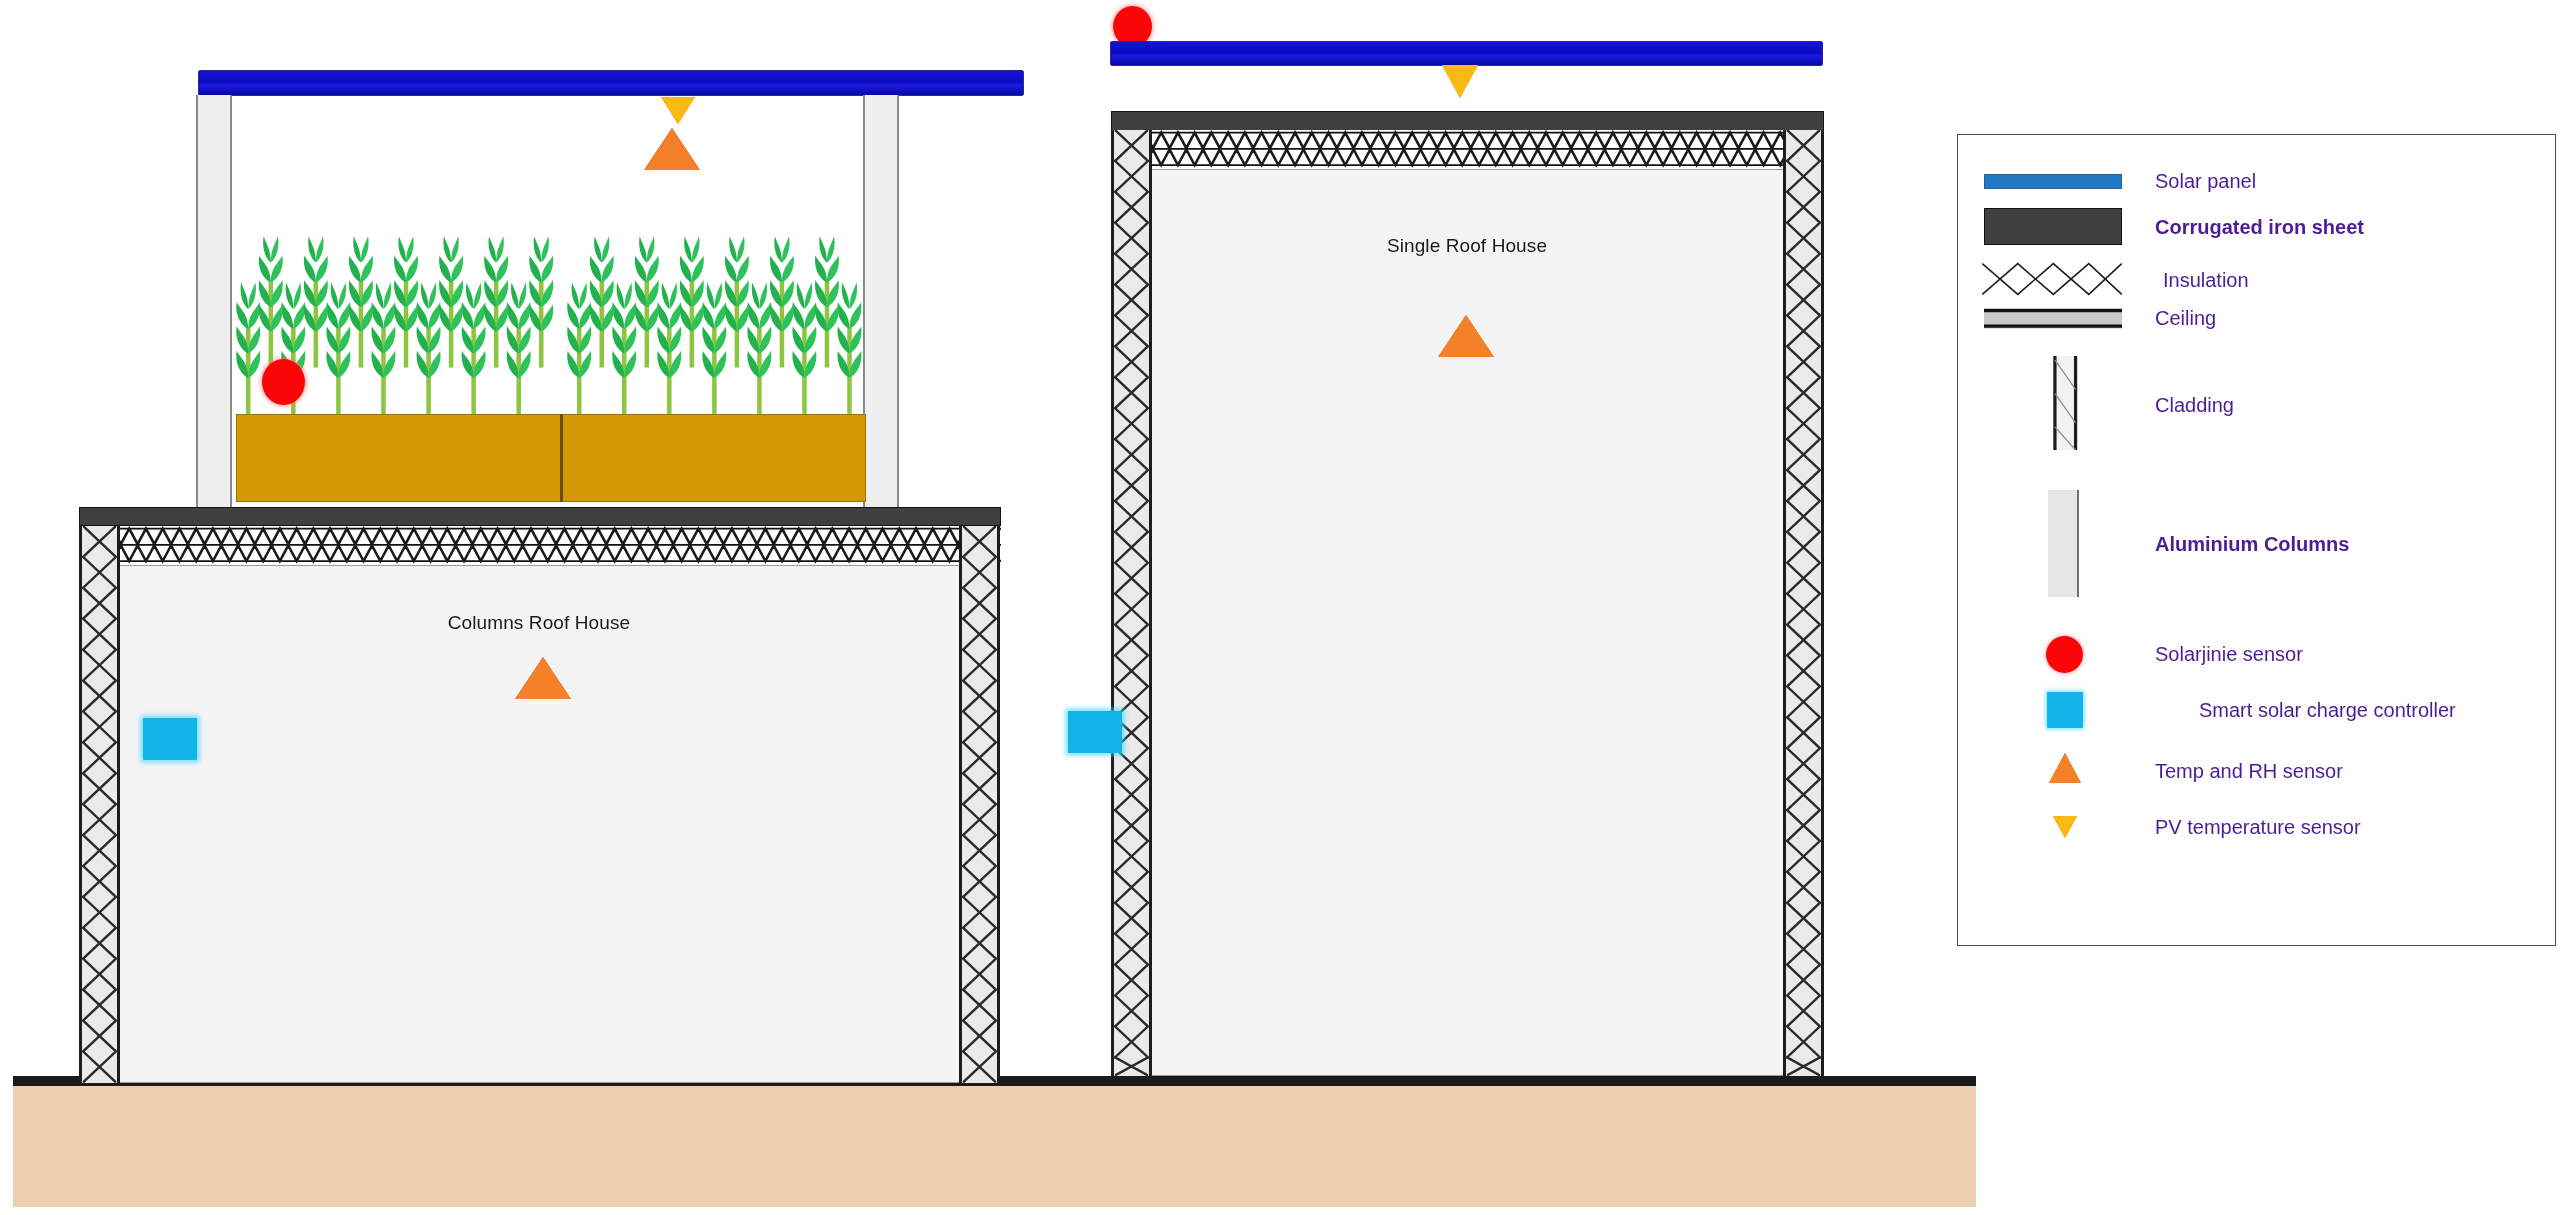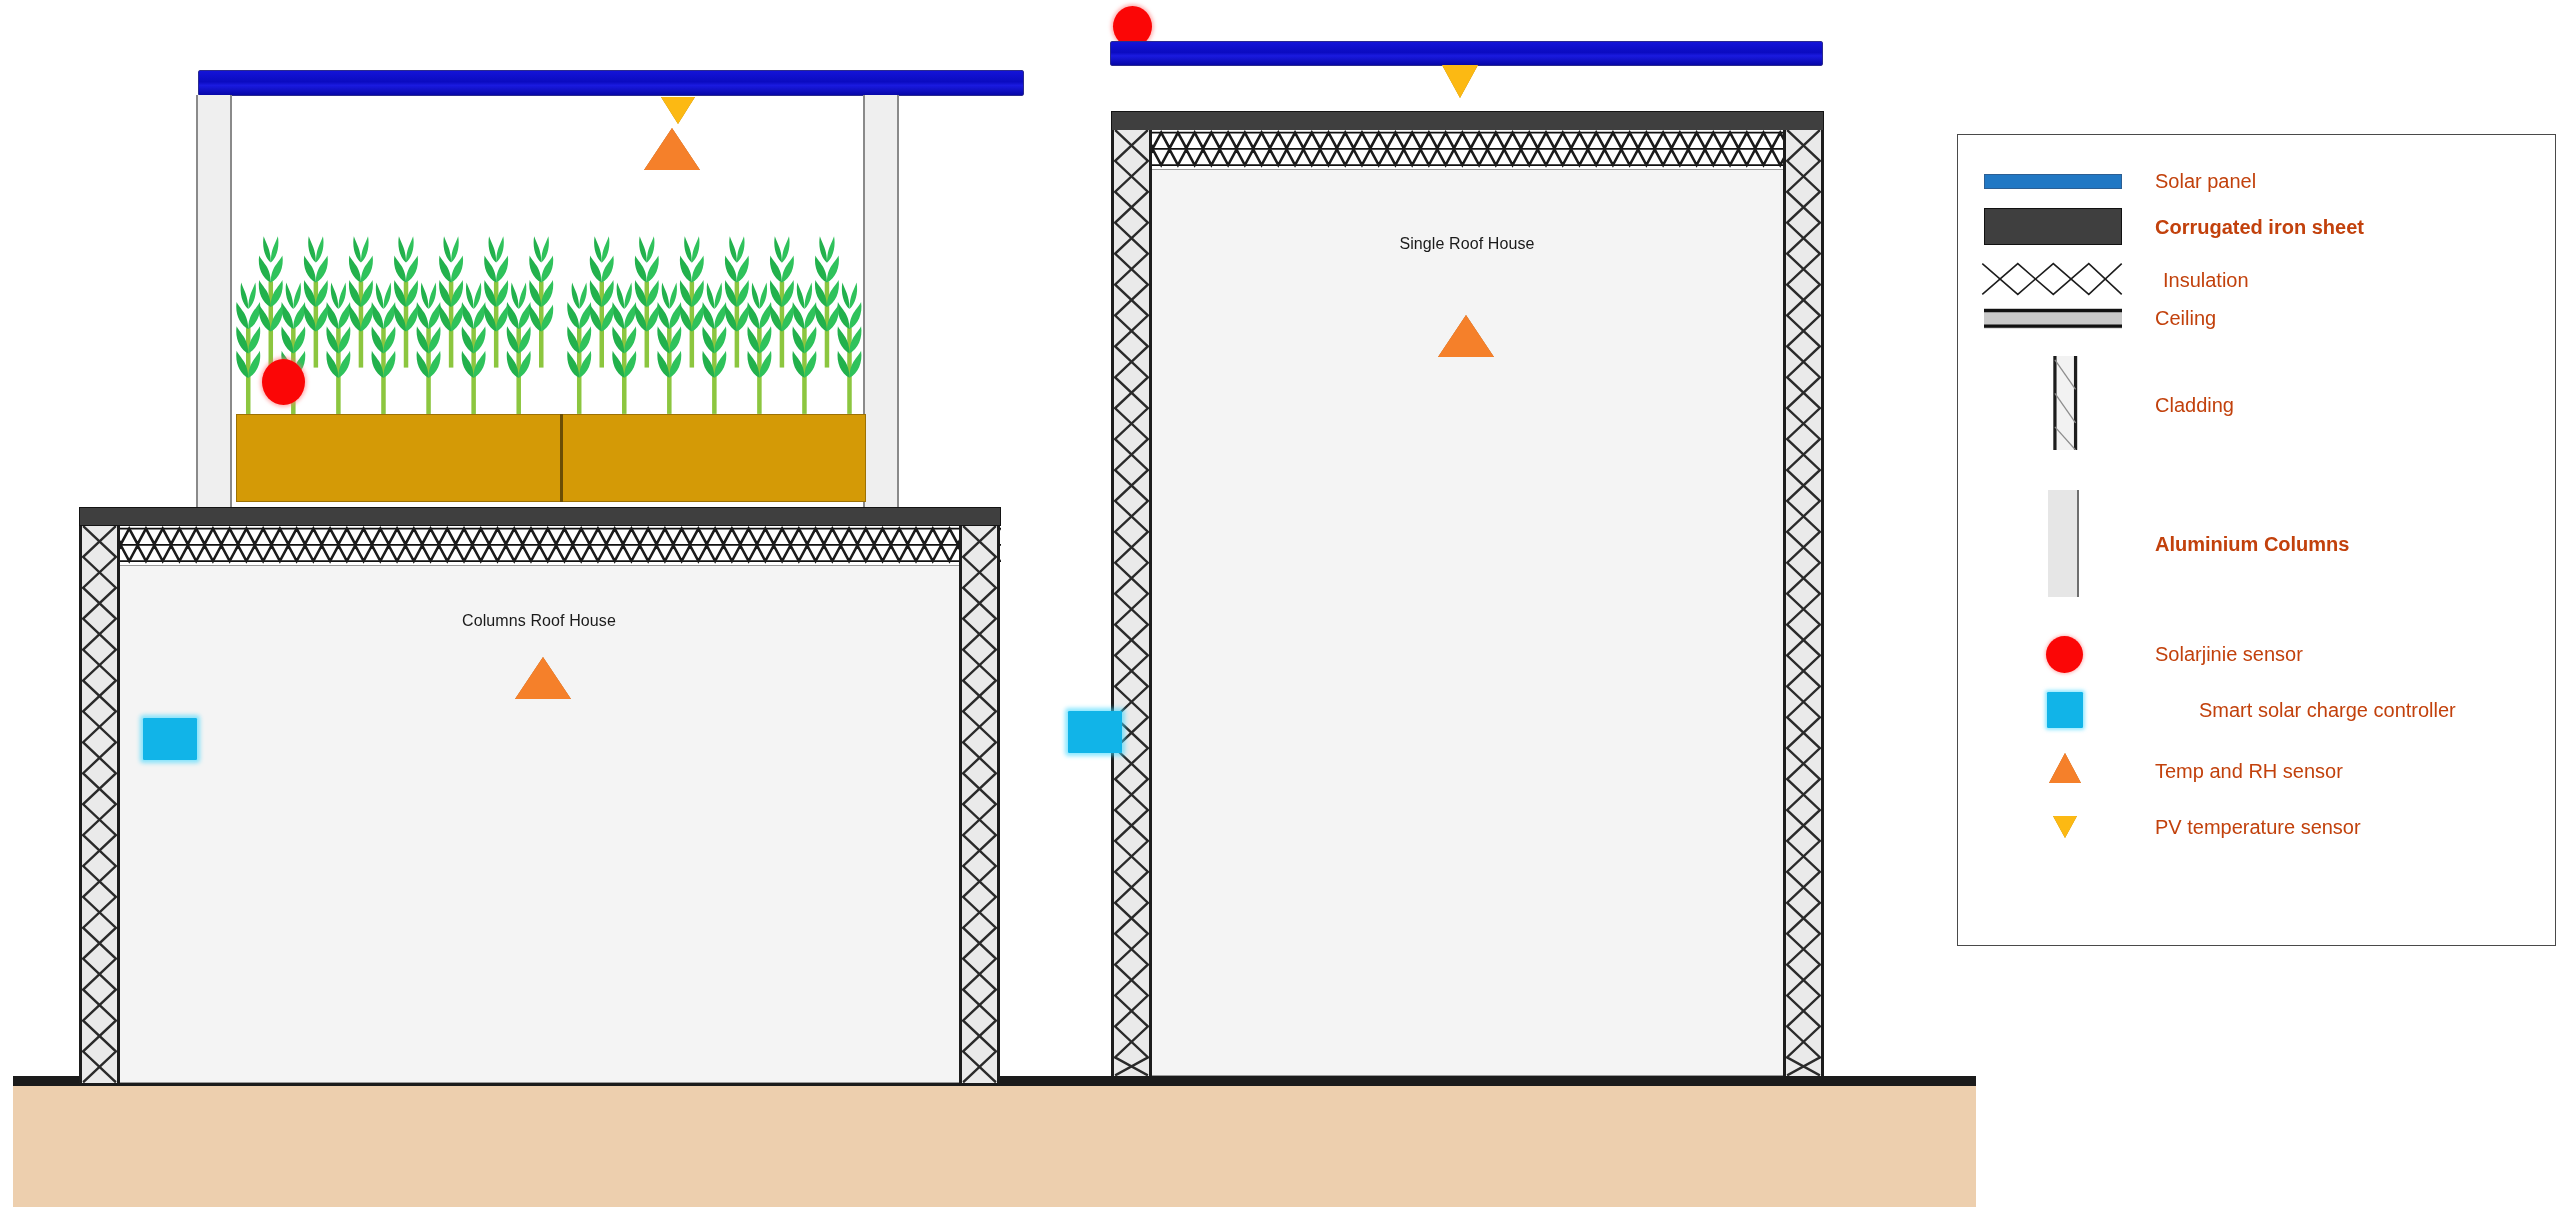--- a/index.html
+++ b/index.html
@@ -40,27 +40,27 @@
 
   
   .sensor-red{background:#fb0606;border-radius:50%;box-shadow:0 0 3.9px 1.9px rgba(255,120,120,.55);}
   .sensor-cyan{background:#11b4e8;box-shadow:0 0 4.5px 2.6px rgba(60,215,255,.6);border-radius:1.3px;}
   .tri-up{width:0;height:0;border-style:solid;border-color:transparent;
           border-bottom-color:#f5802a;filter:drop-shadow(0 0 0.6px #b85f18);}
   .tri-down{width:0;height:0;border-style:solid;border-color:transparent;
             border-top-color:#fcb913;filter:drop-shadow(0 0 0.6px #b5850c);}
 
   
-  .house-label{font-size:16px;color:#1a1a1a;text-align:center;white-space:nowrap;letter-spacing:0.1px;}
+  .house-label{font-size:19px;color:#1a1a1a;text-align:center;white-space:nowrap;letter-spacing:0.1px;}
 
   
   #legend-box{left:1957px;top:134px;width:599px;height:812px;
               background:#ffffff;border:1.9px solid #4a4a4a;box-sizing:border-box;}
   .legend-swatch{position:absolute;}
-  .legend-label{position:absolute;font-size:20px;color:#c2410c;white-space:nowrap;
+  .legend-label{position:absolute;font-size:20px;color:#4c1d95;white-space:nowrap;
                 transform:translateY(-50%);}
   .legend-label.bold{font-weight:bold;text-align:center;}
   .sw-solar{background:#2178c4;border:1.3px solid #2d5f93;box-sizing:border-box;}
   .sw-iron{background:#3f3f3f;border:1.3px solid #111;box-sizing:border-box;}
   .sw-insul svg,.sw-ceiling svg,.sw-cladding svg{display:block;width:100%;height:100%;}
   .sw-alu{background:#e6e6e6;border-right:2.6px solid #6f6f6f;box-sizing:border-box;}
   .sw-red{background:#fb0606;border-radius:50%;box-shadow:0 0 3.2px 1.3px rgba(255,130,130,.5);}
   .sw-cyan{background:#11b4e8;box-shadow:0 0 3.9px 1.9px rgba(60,215,255,.55);border-radius:1.3px;}
 </style>
 </head>

